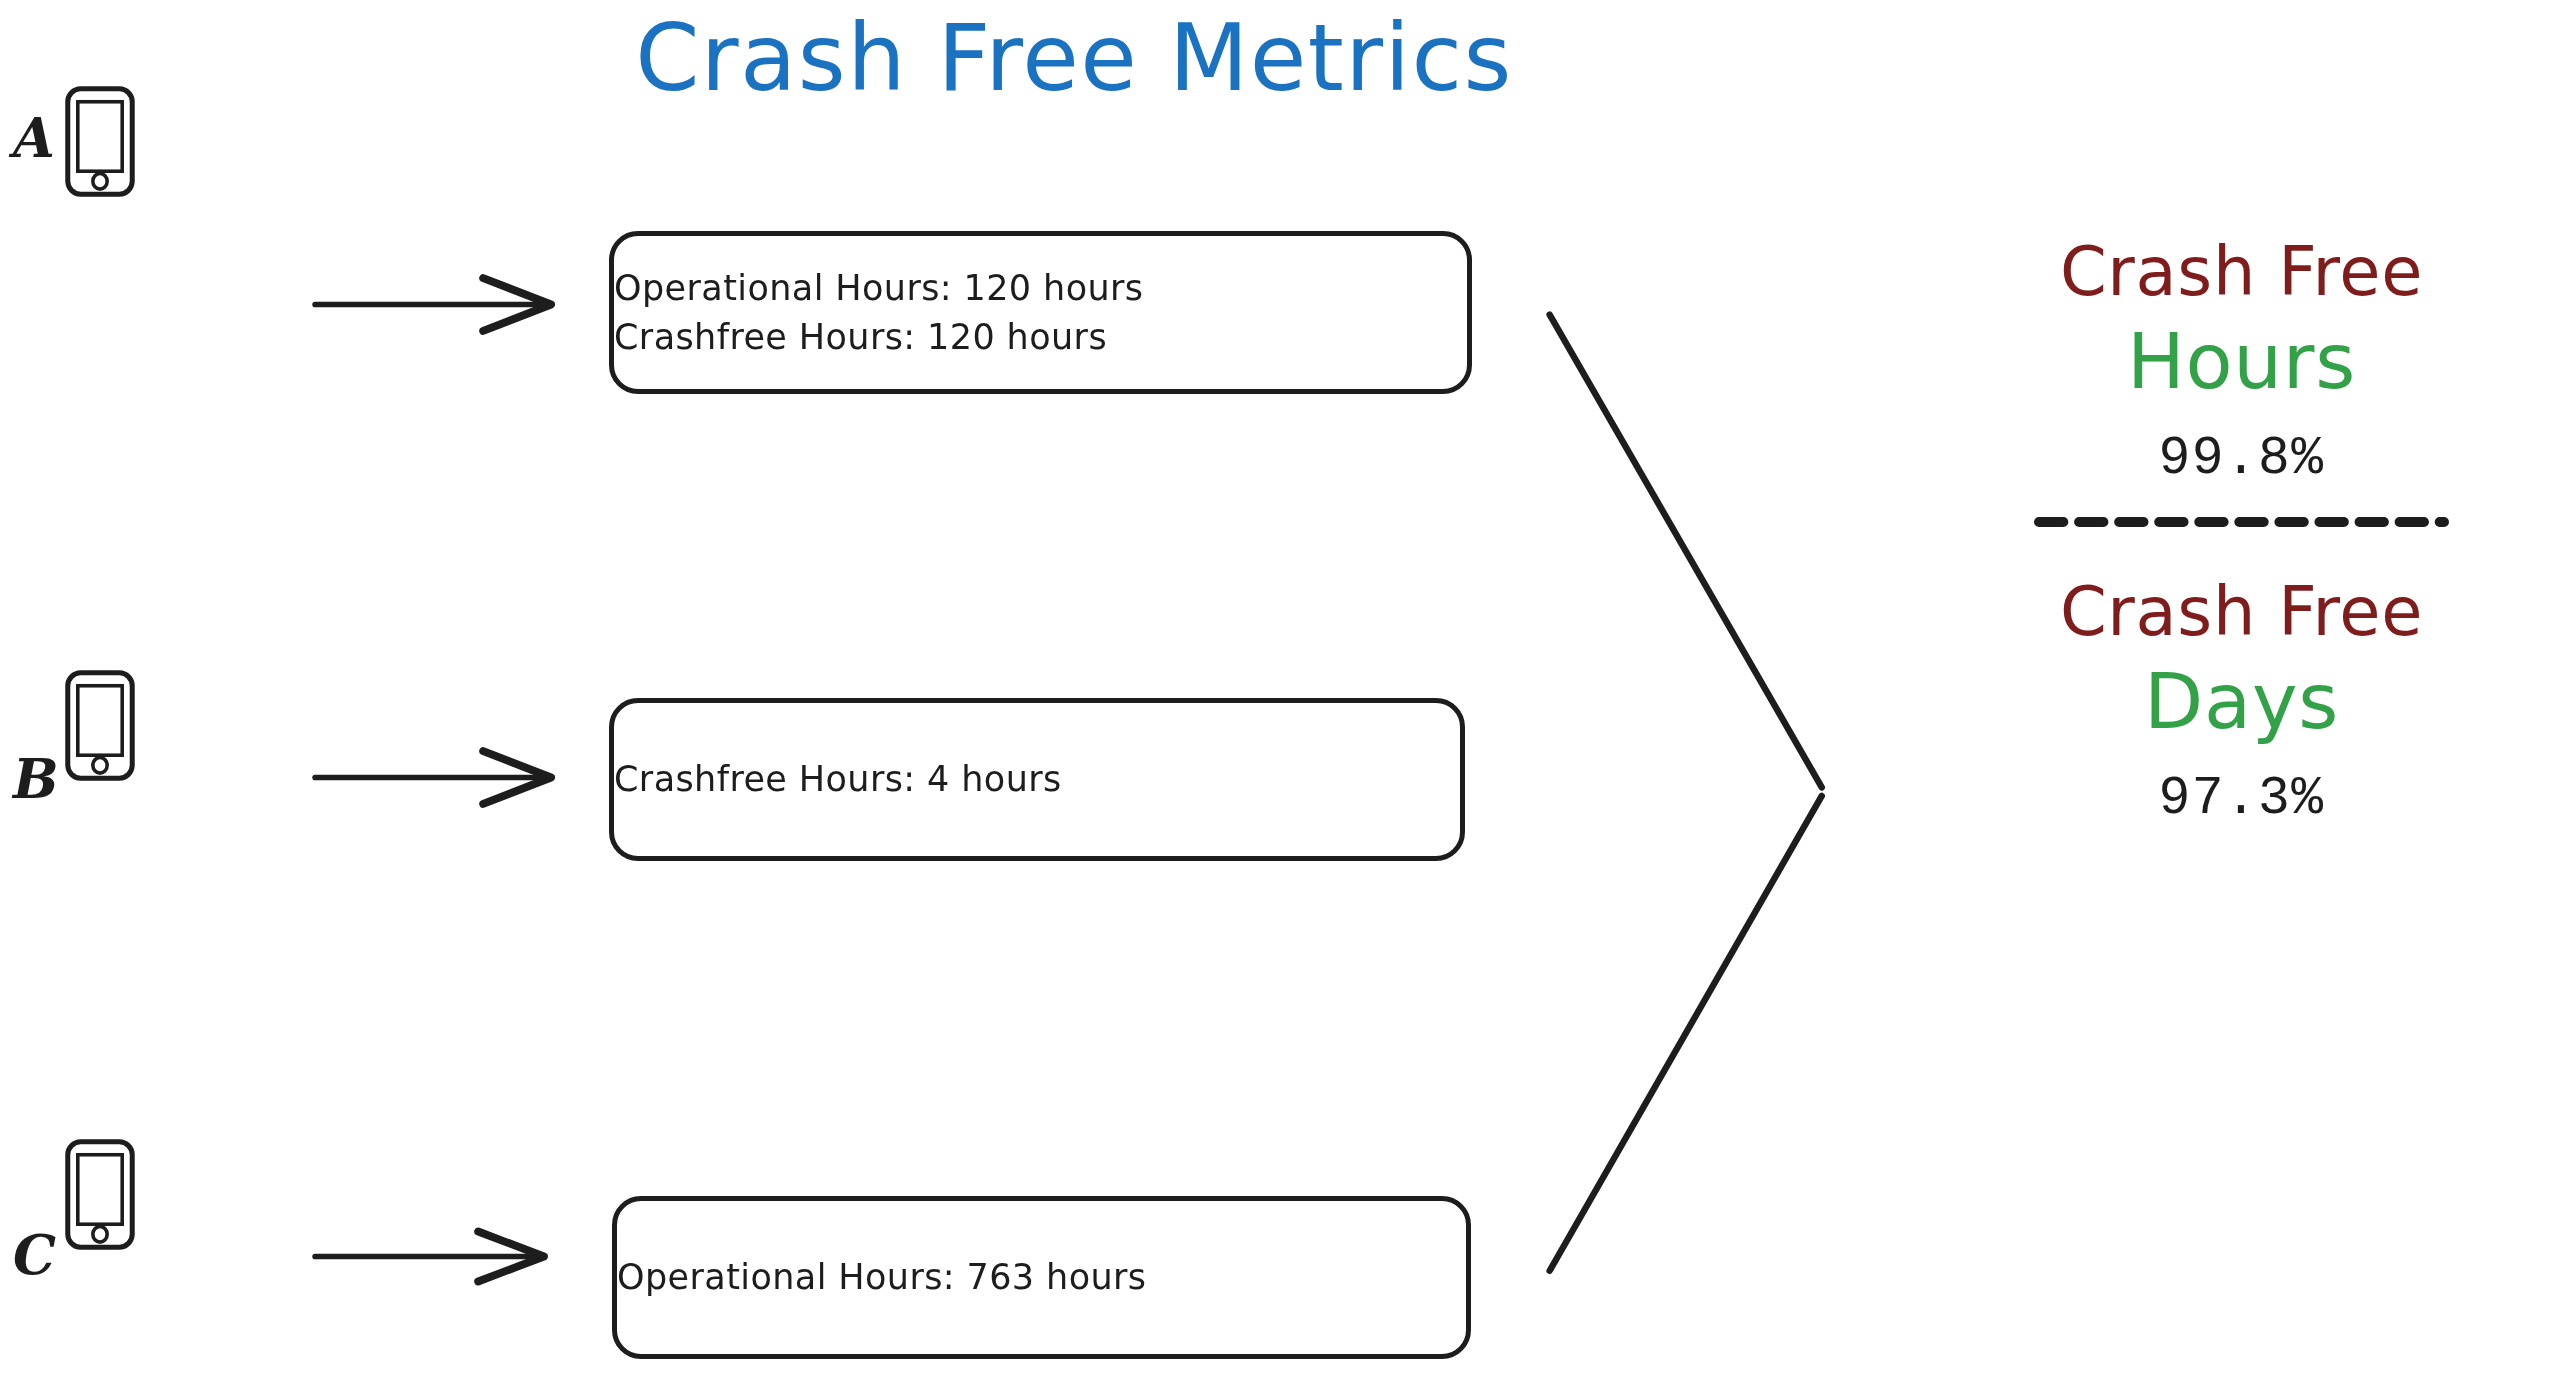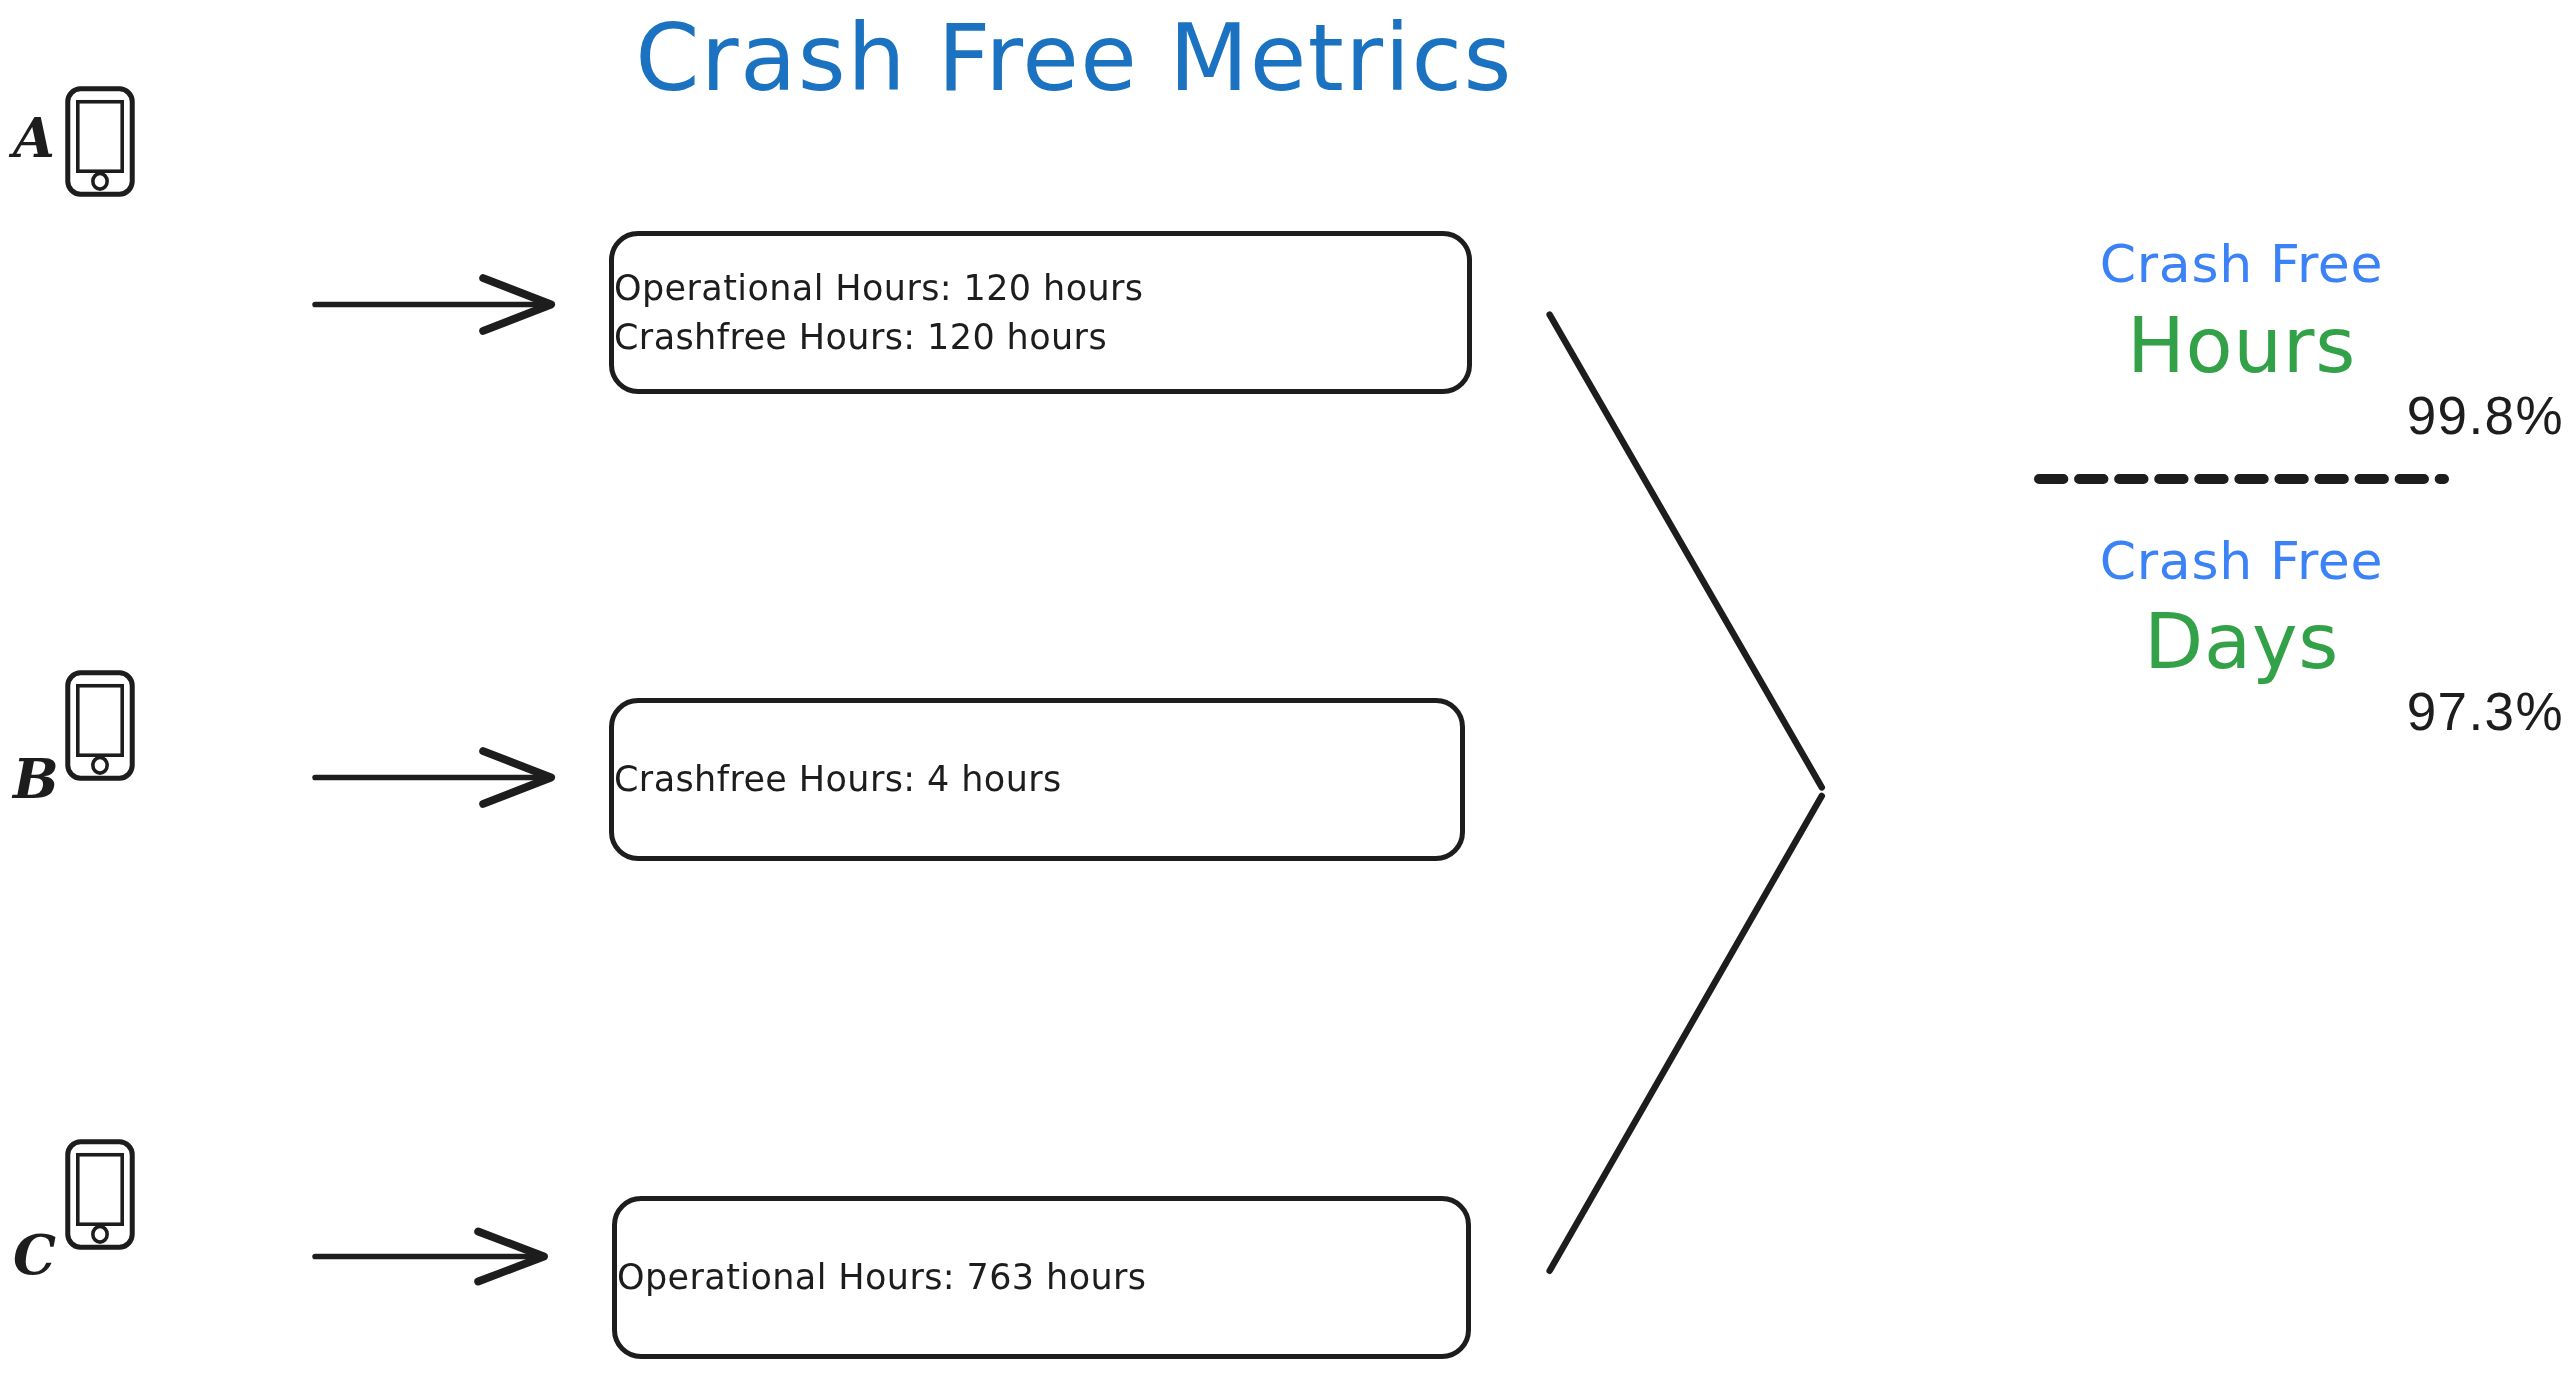--- a/index.html
+++ b/index.html
@@ -79,43 +79,43 @@
   #results-panel {
     position: absolute;
     left: 1919px;
     top: 236px;
     width: 645px;
     text-align: center;
   }
   .metric-block { width: 100%; }
   .metric-title-blue {
     font-family: "DejaVu Sans", sans-serif;
-    font-size: 52px;
+    font-size: 67px;
     line-height: 1.08;
-    color: #3b82f6;
+    color: #7f1d1d;
     letter-spacing: 0.7px;
     white-space: nowrap;
   }
   .metric-title-green {
     font-family: "DejaVu Sans", sans-serif;
     font-size: 77px;
     line-height: 1.08;
     color: #33A148;
     letter-spacing: 0.7px;
     margin-top: 11.5px;
     white-space: nowrap;
   }
   .metric-value {
-    font-family: Liberation Sans, sans-serif;
+    font-family: Liberation Mono, monospace;
     font-size: 53px;
     line-height: 1.1;
     color: #1d1d1d;
+    margin-top: 27px;
     letter-spacing: 1.4px;
     white-space: nowrap;
-    text-align: right;
   }
   #metric-divider {
     margin: 29px auto 24px auto;
     width: 415px;
     height: 10px;
   }
   #results-block-2 { margin-top: 21.5px; }
 </style>
 </head>
 <body>

